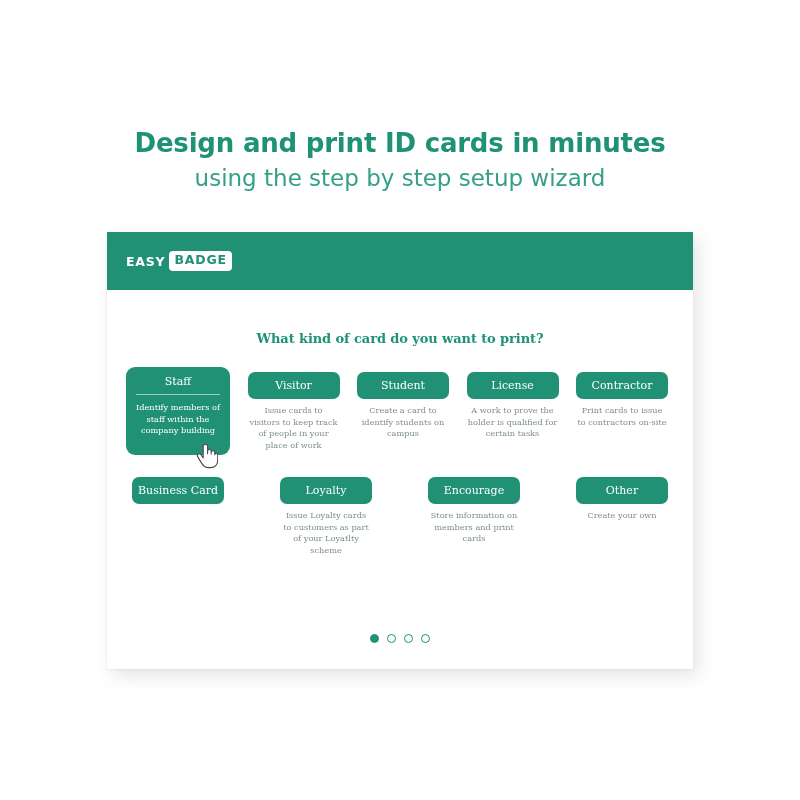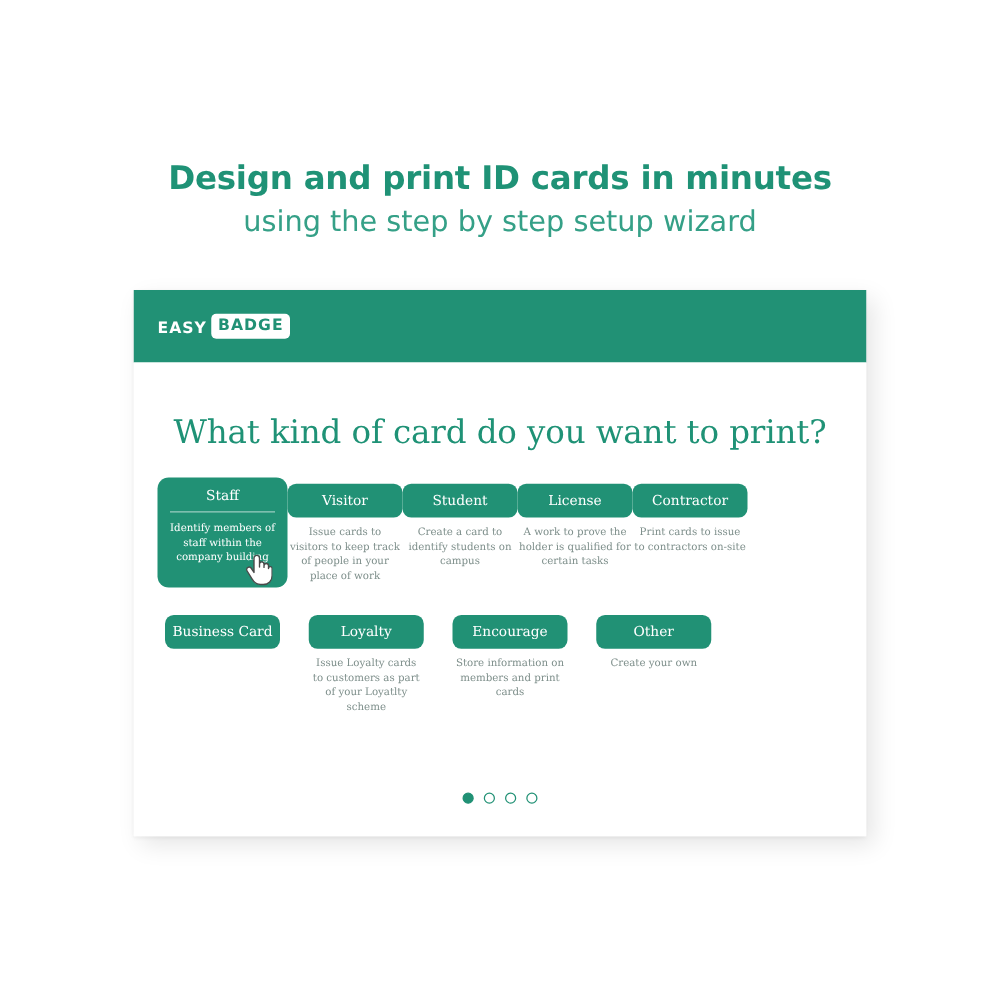--- a/index.html
+++ b/index.html
@@ -87,36 +87,37 @@
 
   .app-body {
     position: relative;
     height: 379px;
     background: #ffffff;
   }
 
   .wizard-question {
     text-align: center;
     font-family: "DejaVu Serif", serif;
-    font-size: 26px;
-    font-weight: normal;
+    font-size: 13px;
+    font-weight: bold;
     color: #1f9276;
     margin: 0;
     padding-top: 41px;
     letter-spacing: -0.1px;
   }
 
   
   .card-grid {
     margin-top: 26px;
     padding: 0 25px;
     box-sizing: border-box;
   }
   .card-row {
     display: flex;
+    justify-content: space-between;
   }
   .card-row.row-2 { margin-top: 22px; gap: 23px; }
 
   .card-option {
     width: 92px;
     position: relative;
     text-align: center;
   }
 
   .card-pill {

